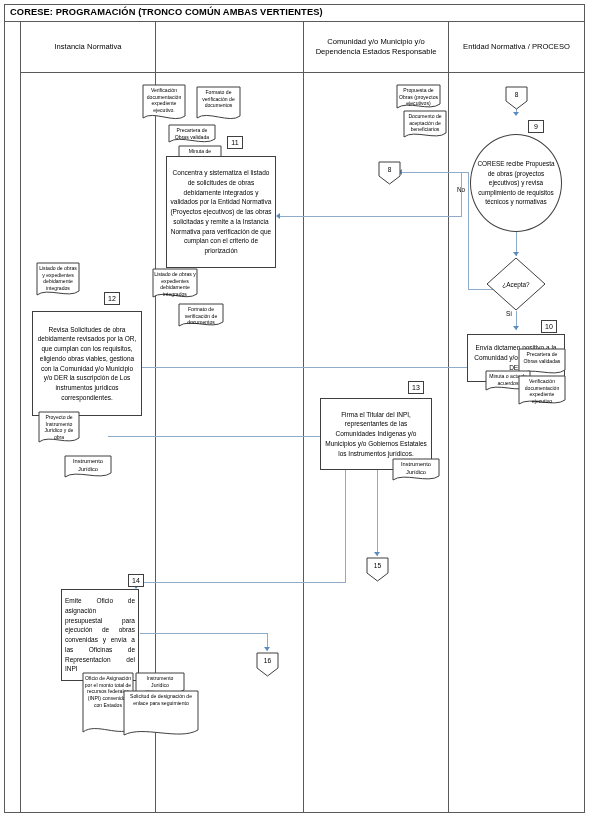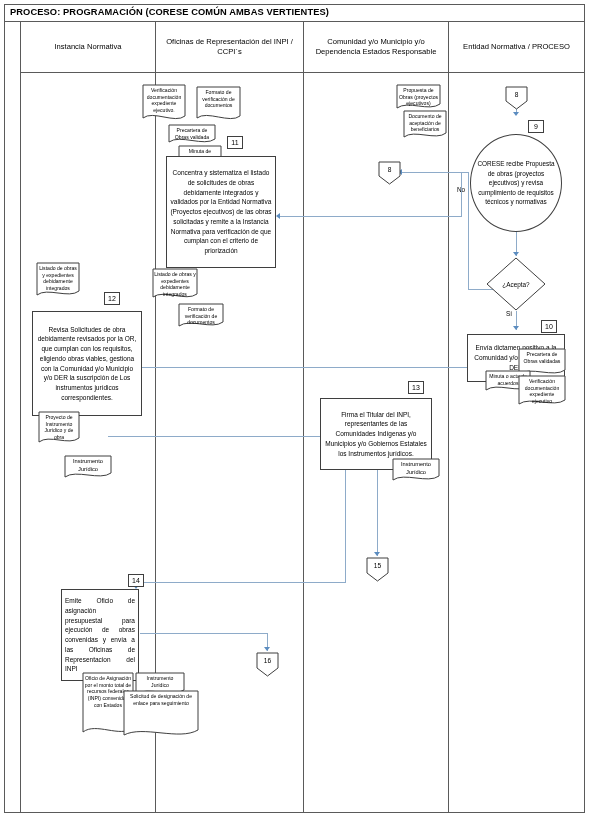--- a/index.html
+++ b/index.html
@@ -69,35 +69,32 @@
   .lbl{position:absolute;font-size:6.4px;color:#000;}
 </style>
 </head>
 <body>
 
 <div id="page">
 
   <div class="frame"></div>
 
   <div class="title-bar">
-    <span>PROCESO: PROGRAMACIÓN (CORESE COMÚN AMBAS VERTIENTES)</span>
+    <span>CORESE: PROGRAMACIÓN (TRONCO COMÚN AMBAS VERTIENTES)</span>
   </div>
 
   <div class="rail"></div>
   <div class="hdr-rule"></div>
 
   <div class="colsep" style="left:155px;"></div>
   <div class="colsep" style="left:303px;"></div>
   <div class="colsep" style="left:448px;"></div>
 
   <div class="colhead" style="left:21px;width:134px;">
     <span>Instancia Normativa</span>
-  </div>
-  <div class="colhead" style="left:156px;width:147px;">
-    <span>Oficinas de Representación del INPI / CCPI´s</span>
   </div>
   <div class="colhead" style="left:304px;width:144px;">
     <span>Comunidad y/o Municipio y/o Dependencia Estados Responsable</span>
   </div>
   <div class="colhead" style="left:449px;width:135px;">
     <span>Entidad Normativa / PROCESO</span>
   </div>
 
   <div class="ln lnv" style="left:516px;top:96px;height:18px;"></div>
   <div class="arw arw-d" style="left:513px;top:112px;"></div>

